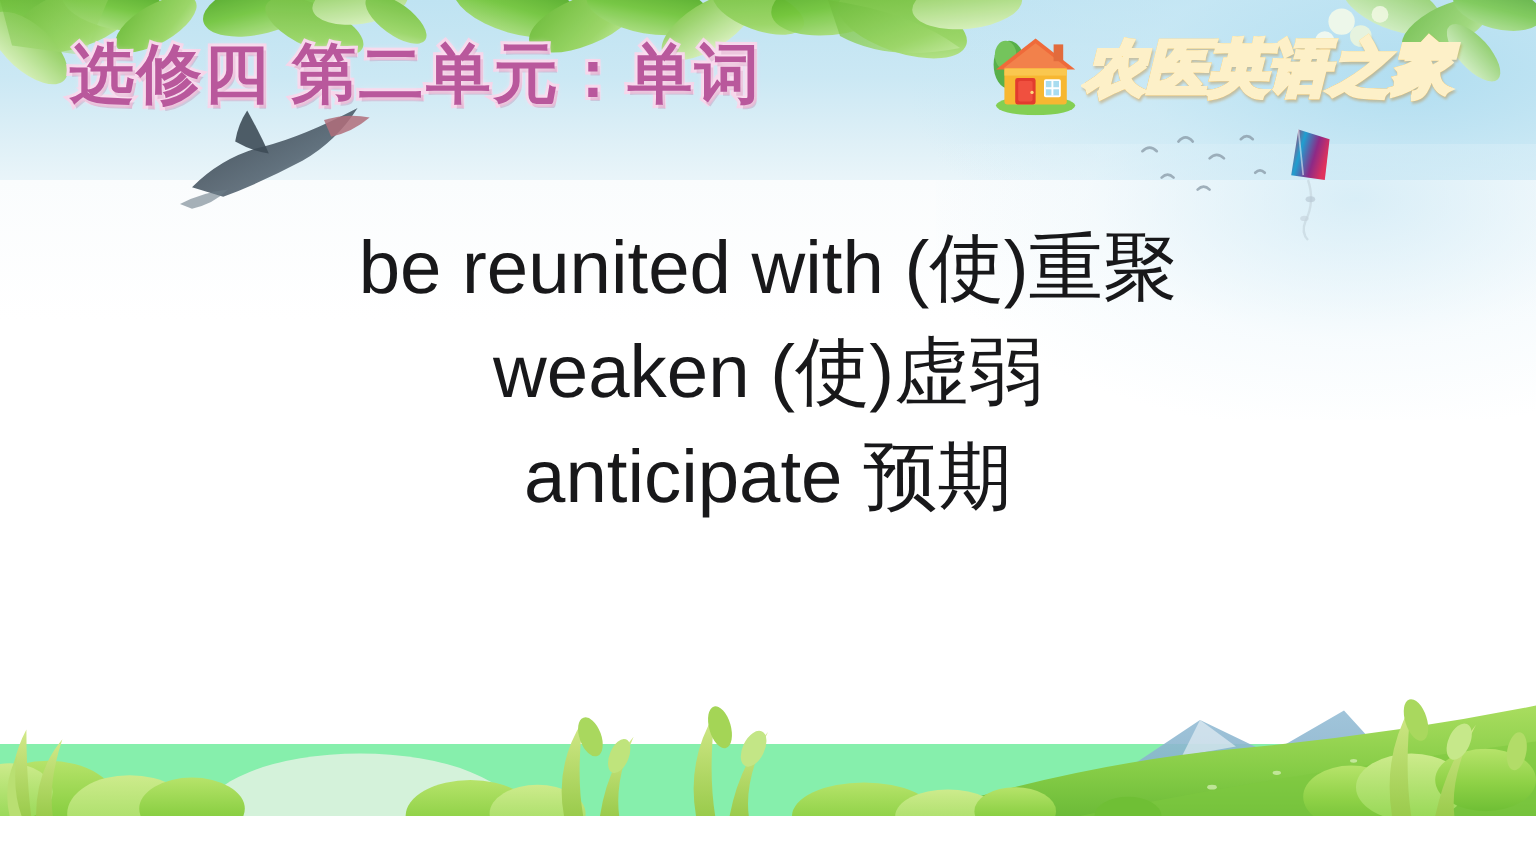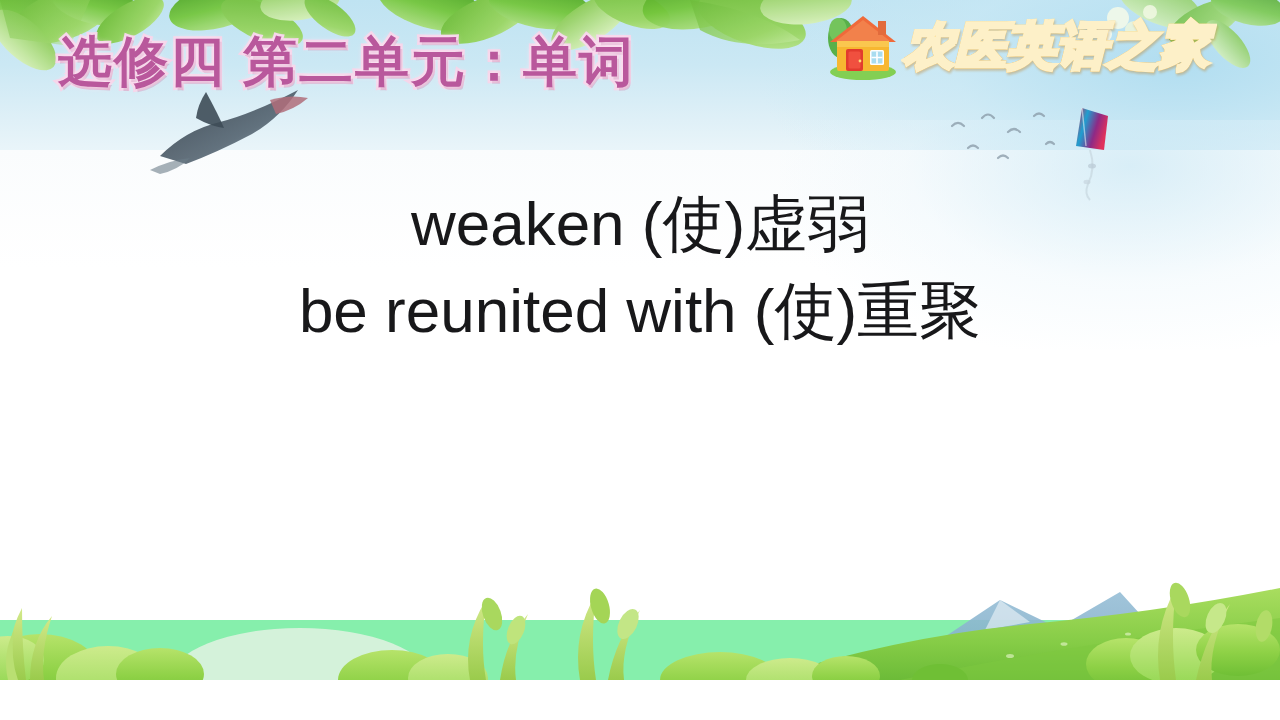--- a/index.html
+++ b/index.html
@@ -91,23 +91,23 @@
     paint-order: stroke fill;
     text-shadow:
        0 0 6px rgba(255,232,246,0.95),
        2px 3px 0 rgba(150,60,120,0.22);
   }
 
   
   .logo {
     position: absolute;
     left: 826px;
-    top: 8px;
+    top: 24px;
     display: flex;
-    align-items: flex-end;
+    align-items: flex-start;
     gap: 4px;
     white-space: nowrap;
   }
   .logo-house { flex: 0 0 auto; }
   .logo-text {
     font-size: 50px;
     font-weight: bold;
     letter-spacing: 1px;
     font-style: italic;
     color: #f3b13c;
@@ -280,22 +280,23 @@
       <rect x="44" y="42" width="14" height="15" rx="1.5" fill="#ffffff"></rect>
       <rect x="45.5" y="43.5" width="11" height="12" fill="#a8dcf0"></rect>
       <path d="M51 43.5 L51 55.5 M45.5 49.5 L56.5 49.5" stroke="#ffffff" stroke-width="1.6"></path>
 
       <rect x="52" y="13" width="8" height="14" fill="#e26b3c"></rect>
     </svg>
     <span class="logo-text">农医英语之家</span>
   </div>
 
   <div class="vocab">
+    <div class="vocab-line">be reunited with (使)重聚</div>
     <div class="vocab-line">weaken (使)虚弱</div>
-    <div class="vocab-line">be reunited with (使)重聚</div>
+    <div class="vocab-line">anticipate 预期</div>
   </div>
 
   <svg class="ground" viewBox="0 0 1280 150">
     <defs>
       <linearGradient id="hill" x1="0" y1="0" x2="0" y2="1">
         <stop offset="0%" stop-color="#a9dd5f"></stop>
         <stop offset="60%" stop-color="#85cc46"></stop>
         <stop offset="100%" stop-color="#6cbb38"></stop>
       </linearGradient>
       <linearGradient id="mtn" x1="0" y1="0" x2="0" y2="1">

